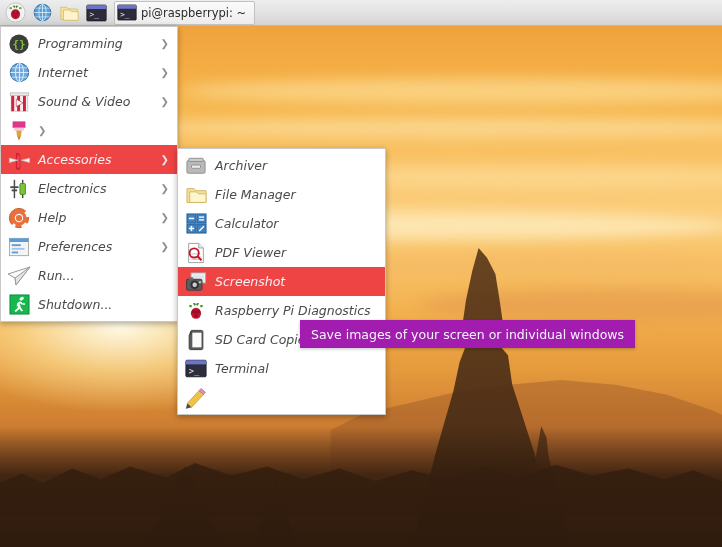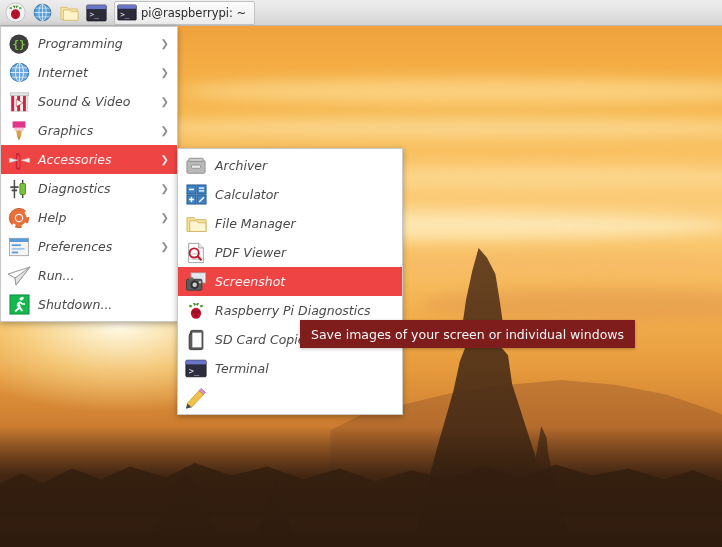--- a/index.html
+++ b/index.html
@@ -155,21 +155,21 @@
   
   .menu {
     position: absolute;
     background: #ffffff;
     border: 1px solid #c9c9c9;
     box-shadow: 0 2px 6px rgba(0,0,0,.30);
     z-index: 70;
     padding: 2px 0;
   }
   #main-menu { left: 0; top: 26px; width: 178px; }
-  #sub-menu  { left: 177px; top: 148px; width: 226px; }
+  #sub-menu  { left: 177px; top: 148px; width: 209px; }
 
   .mi {
     display: flex; align-items: center;
     height: 29px;
     padding-left: 6px;
     font-size: 12.5px;
     color: #4a4a4a;
     cursor: pointer;
     position: relative;
     white-space: nowrap;
@@ -191,21 +191,21 @@
   }
   .mi.sel .arrow { color: #e3eaee; }
 
   
   #tooltip {
     position: absolute;
     left: 300px; top: 320px;
     height: 28px;
     padding: 0 11px;
     display: flex; align-items: center;
-    background: #7f1d1d;
+    background: #a21caf;
     color: #f2f5f7;
     font-size: 12.5px;
     white-space: nowrap;
     z-index: 80;
     box-shadow: 0 1px 3px rgba(0,0,0,.25);
   }
 
   svg { display: block; }
 </style>
 </head>
@@ -328,21 +328,20 @@
 
     <div class="mi">
       <span class="ic">
         <svg width="20" height="22" viewBox="0 0 20 24">
           <rect x="3" y="1.5" width="14" height="7" fill="#e0368a"></rect>
           <rect x="4.5" y="8.5" width="11" height="3" fill="#f6c6dd"></rect>
           <path d="M7 11.5h6l-1 7h-4z" fill="#d9a24a"></path>
           <path d="M8.5 18.5h3l-1.5 4z" fill="#b4832f"></path>
         </svg>
       </span>
-      <span class="txt">Graphics</span>
       <span class="arrow">❯</span>
     </div>
 
     <div class="mi sel">
       <span class="ic">
         <svg width="23" height="22" viewBox="0 0 24 24">
           <path d="M9 4c2.5 0 4 2 4 5v11c0 2-1 3-2.5 3S8 22 8 20V9c0-3 .4-5 1-5z" fill="#cf2233"></path>
           <path d="M10.5 6.5c1 0 1.6 1 1.6 2.6V19c0 1-.5 1.6-1.3 1.6s-1.3-.6-1.3-1.6V9.2c0-1.7.3-2.7 1-2.7z" fill="#e7495a"></path>
           <path d="M1 10l9 2.2-9 2.6z" fill="#f0f0f0" stroke="#c6c6c6" stroke-width=".7"></path>
           <path d="M23 10l-9 2.2 9 2.6z" fill="#f0f0f0" stroke="#c6c6c6" stroke-width=".7"></path>
@@ -355,21 +354,21 @@
     <div class="mi">
       <span class="ic">
         <svg width="22" height="22" viewBox="0 0 22 24">
           <line x1="6" y1="2" x2="6" y2="22" stroke="#4a4a4a" stroke-width="1.6"></line>
           <line x1="1.5" y1="10" x2="10.5" y2="10" stroke="#4a4a4a" stroke-width="2"></line>
           <line x1="3" y1="13.5" x2="9" y2="13.5" stroke="#4a4a4a" stroke-width="2"></line>
           <line x1="15" y1="2" x2="15" y2="22" stroke="#4a4a4a" stroke-width="1.6"></line>
           <rect x="12" y="6" width="6" height="12" rx="1" fill="#7ac43a" stroke="#4d8a20"></rect>
         </svg>
       </span>
-      <span class="txt">Diagnostics</span>
+      <span class="txt">Electronics</span>
       <span class="arrow">❯</span>
     </div>
 
     <div class="mi">
       <span class="ic">
         <svg width="22" height="22" viewBox="0 0 24 24">
           <circle cx="12" cy="12" r="10.5" fill="#e8703a"></circle>
           <circle cx="12" cy="12" r="10.5" fill="none" stroke="#c4562a" stroke-width="1"></circle>
           <path d="M12 1.5a10.5 10.5 0 0 1 0 21" fill="none" stroke="#fafafa" stroke-width="4.5" transform="rotate(45 12 12)" stroke-dasharray="7 7.5"></path>
           <circle cx="12" cy="12" r="4.6" fill="#fafafa"></circle>
@@ -424,20 +423,30 @@
 
     <div class="mi">
       <span class="ic">
         <svg width="22" height="20" viewBox="0 0 24 22">
           <rect x="2" y="5" width="20" height="14" rx="1.5" fill="#b9b9b9" stroke="#8c8c8c"></rect>
           <rect x="4" y="2.5" width="16" height="3.5" rx="1" fill="#cccccc" stroke="#8c8c8c"></rect>
           <rect x="7" y="10" width="10" height="3.5" rx="1" fill="#eeeeee" stroke="#8c8c8c"></rect>
         </svg>
       </span>
       <span class="txt">Archiver</span>
+    </div>
+
+    <div class="mi">
+      <span class="ic">
+        <svg width="23" height="20" viewBox="0 0 24 22">
+          <path d="M1.5 4h8l2 2.2h11v13H1.5z" fill="#f4e09a" stroke="#d2b45e" stroke-width="1"></path>
+          <path d="M4.5 7.5h7.5l2 2.2h8.5v9.5H4.5z" fill="#fdf5cf" stroke="#d2b45e" stroke-width="1"></path>
+        </svg>
+      </span>
+      <span class="txt">File Manager</span>
     </div>
 
     <div class="mi">
       <span class="ic">
         <svg width="21" height="21" viewBox="0 0 22 22">
           <rect x="1" y="1" width="9.5" height="9.5" fill="#3c82c4" stroke="#265a92"></rect>
           <rect x="11.5" y="1" width="9.5" height="9.5" fill="#3c82c4" stroke="#265a92"></rect>
           <rect x="1" y="11.5" width="9.5" height="9.5" fill="#3c82c4" stroke="#265a92"></rect>
           <rect x="11.5" y="11.5" width="9.5" height="9.5" fill="#3c82c4" stroke="#265a92"></rect>
           <line x1="3" y1="5.7" x2="8.5" y2="5.7" stroke="#fff" stroke-width="1.6"></line>
@@ -446,30 +455,20 @@
           <line x1="3" y1="16.2" x2="8.5" y2="16.2" stroke="#fff" stroke-width="1.6"></line>
           <line x1="5.7" y1="13.5" x2="5.7" y2="19" stroke="#fff" stroke-width="1.6"></line>
           <line x1="13.8" y1="18.8" x2="18.8" y2="13.8" stroke="#fff" stroke-width="1.5"></line>
         </svg>
       </span>
       <span class="txt">Calculator</span>
     </div>
 
     <div class="mi">
       <span class="ic">
-        <svg width="23" height="20" viewBox="0 0 24 22">
-          <path d="M1.5 4h8l2 2.2h11v13H1.5z" fill="#f4e09a" stroke="#d2b45e" stroke-width="1"></path>
-          <path d="M4.5 7.5h7.5l2 2.2h8.5v9.5H4.5z" fill="#fdf5cf" stroke="#d2b45e" stroke-width="1"></path>
-        </svg>
-      </span>
-      <span class="txt">File Manager</span>
-    </div>
-
-    <div class="mi">
-      <span class="ic">
         <svg width="20" height="22" viewBox="0 0 20 24">
           <path d="M2 1.5h11l5 5v16H2z" fill="#ffffff" stroke="#9a9a9a"></path>
           <path d="M13 1.5v5h5" fill="#ececec" stroke="#9a9a9a"></path>
           <line x1="5" y1="13" x2="15" y2="13" stroke="#c0c0c0"></line>
           <line x1="5" y1="16" x2="15" y2="16" stroke="#c0c0c0"></line>
           <line x1="5" y1="19" x2="13" y2="19" stroke="#c0c0c0"></line>
           <circle cx="8" cy="12" r="5" fill="none" stroke="#c4142d" stroke-width="2"></circle>
           <line x1="11.5" y1="15.5" x2="16" y2="20" stroke="#c4142d" stroke-width="2.2"></line>
         </svg>
       </span>

